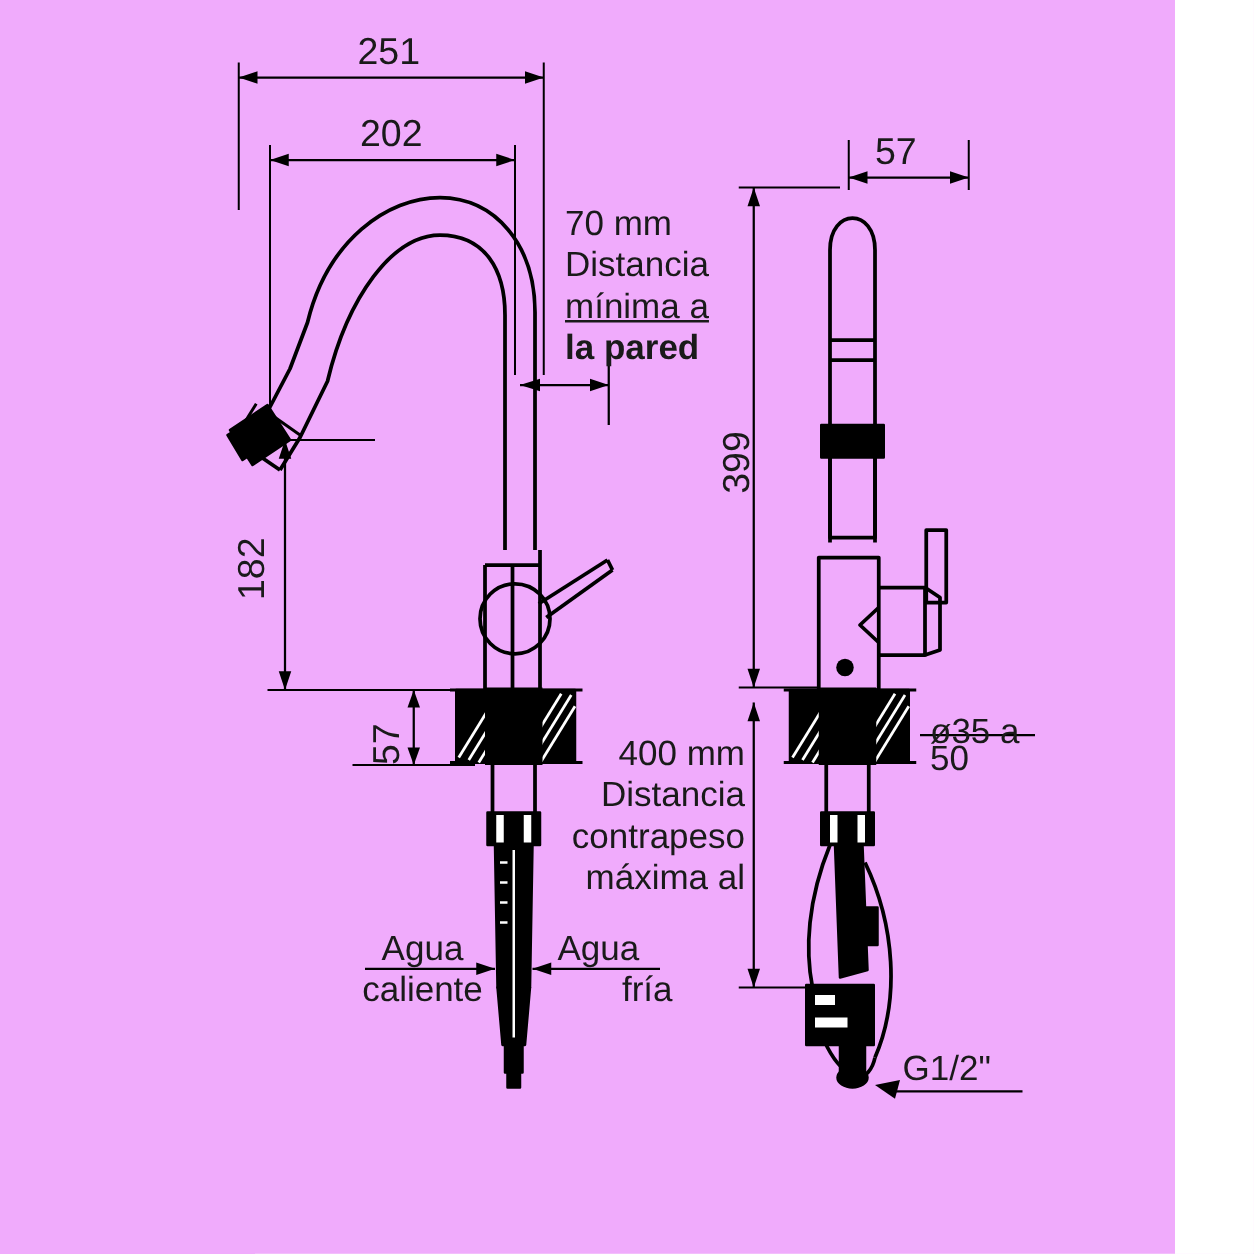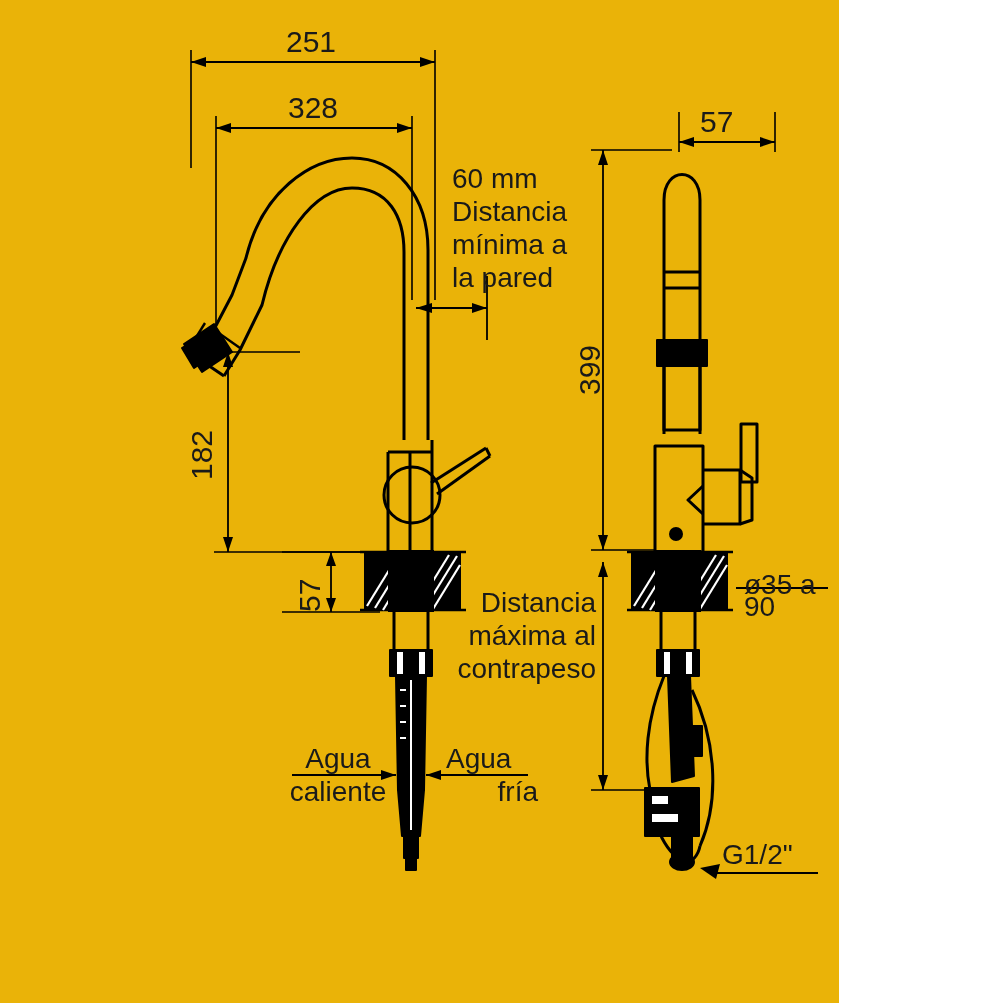--- a/index.html
+++ b/index.html
@@ -1,18 +1,18 @@
 <!DOCTYPE html>
 <html><head>
 <meta charset="utf-8">
 <style>
   html,body{margin:0;padding:0;background:#ffffff;}
   body{width:1003px;height:1003px;overflow:hidden;
        font-family:"Liberation Sans", sans-serif;}
-  #stage{position:relative;width:839px;height:1003px;background:#eab308;}
+  #stage{position:relative;width:940px;height:1003px;background:#f0abfc;}
   #draw{position:absolute;left:0;top:0;width:1003px;height:1003px;}
   .lbl{position:absolute;color:#1a1a1a;white-space:pre;line-height:1.18;}
   .d{font-size:30px;}
   .note{font-size:28px;}
   .rot{transform-origin:left top;transform:rotate(-90deg);}
 </style>
 </head>
 <body>
 
 <div id="stage">
@@ -250,51 +250,52 @@
       <g stroke-width="1.8">
         <line x1="716" y1="873" x2="818" y2="873"></line>
       </g>
       <polygon points="700,868 720,864 716,879" fill="#000" stroke="none"></polygon>
 
     </g>
   </svg>
 
   <div class="lbl d" style="left:286px;top:24px;">251</div>
 
-  <div class="lbl d" style="left:288px;top:90px;">328</div>
+  <div class="lbl d" style="left:288px;top:90px;">202</div>
 
   <div class="lbl d rot" style="left:184px;top:480px;">182</div>
 
   <div class="lbl d rot" style="left:292px;top:612px;">57</div>
 
   <div class="lbl d" style="left:700px;top:104px;">57</div>
 
   <div class="lbl d rot" style="left:572px;top:395px;">399</div>
 
   <div style="position:absolute;left:452px;top:162px;">
-    <div class="lbl note" style="position:static;">60 mm</div>
+    <div class="lbl note" style="position:static;">70 mm</div>
     <div class="lbl note" style="position:static;">Distancia</div>
-    <div class="lbl note" style="position:static;">mínima a</div>
-    <div class="lbl note" style="position:static;">la pared</div>
+    <div class="lbl note" style="position:static;text-decoration:underline;">mínima a</div>
+    <div class="lbl note" style="position:static;font-weight:bold;">la pared</div>
   </div>
 
   <div style="position:absolute;left:436px;top:586px;width:160px;text-align:right;">
+    <div class="lbl note" style="position:static;">400 mm</div>
     <div class="lbl note" style="position:static;">Distancia</div>
+    <div class="lbl note" style="position:static;">contrapeso</div>
     <div class="lbl note" style="position:static;">máxima al</div>
-    <div class="lbl note" style="position:static;">contrapeso</div>
   </div>
 
   <div style="position:absolute;left:282px;top:742px;width:112px;text-align:center;">
     <div class="lbl note" style="position:static;">Agua</div>
     <div class="lbl note" style="position:static;">caliente</div>
   </div>
 
   <div style="position:absolute;left:446px;top:742px;width:92px;text-align:left;">
     <div class="lbl note" style="position:static;">Agua</div>
     <div class="lbl note" style="position:static;text-align:right;">fría</div>
   </div>
 
   <div class="lbl note" style="left:744px;top:568px;">ø35 a</div>
-  <div class="lbl note" style="left:744px;top:590px;">90</div>
+  <div class="lbl note" style="left:744px;top:590px;">50</div>
 
   <div class="lbl note" style="left:722px;top:838px;">G1/2"</div>
 
 </div>
 
 </body></html>

